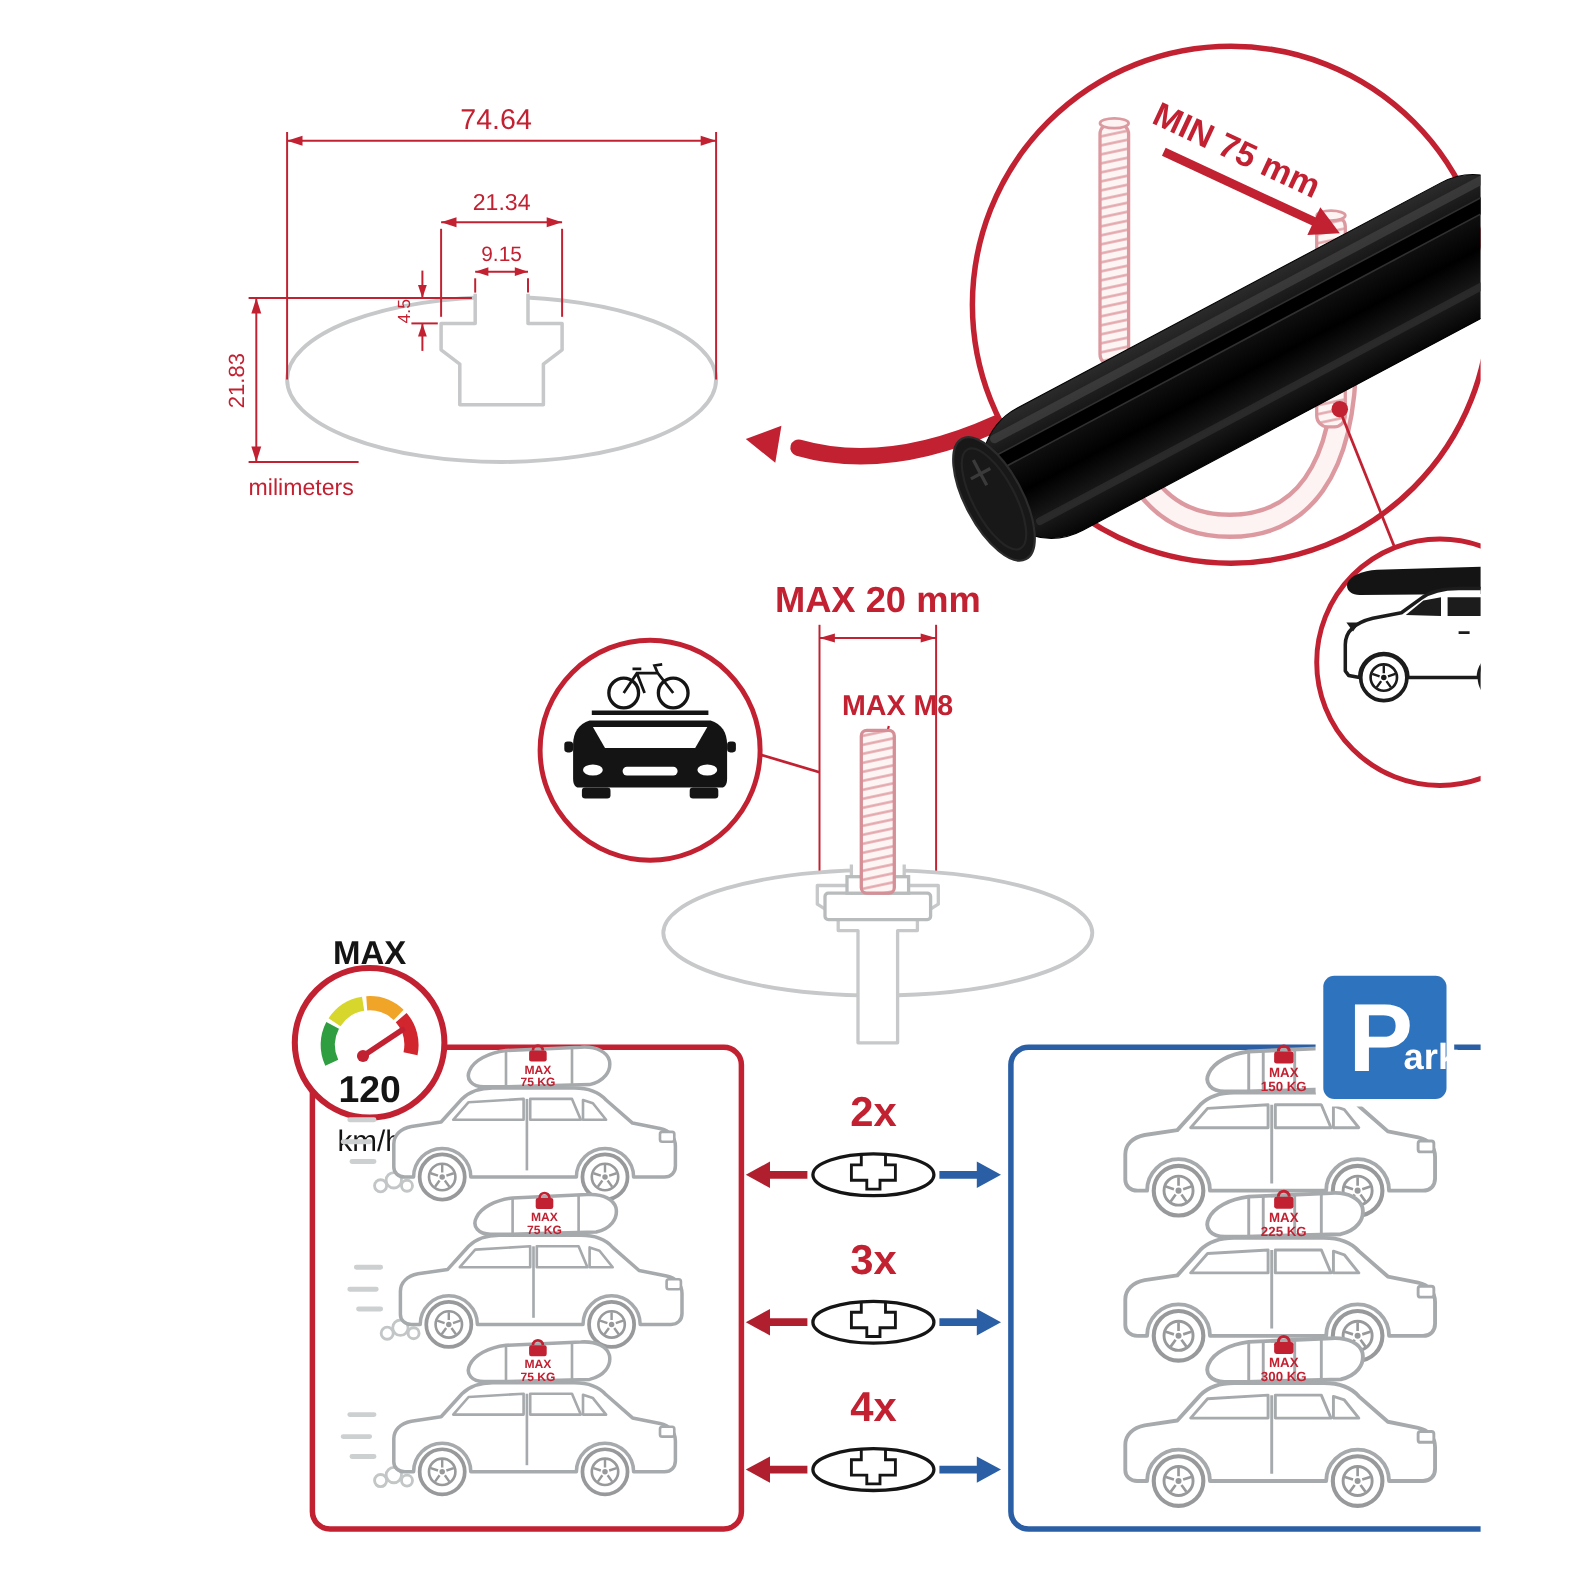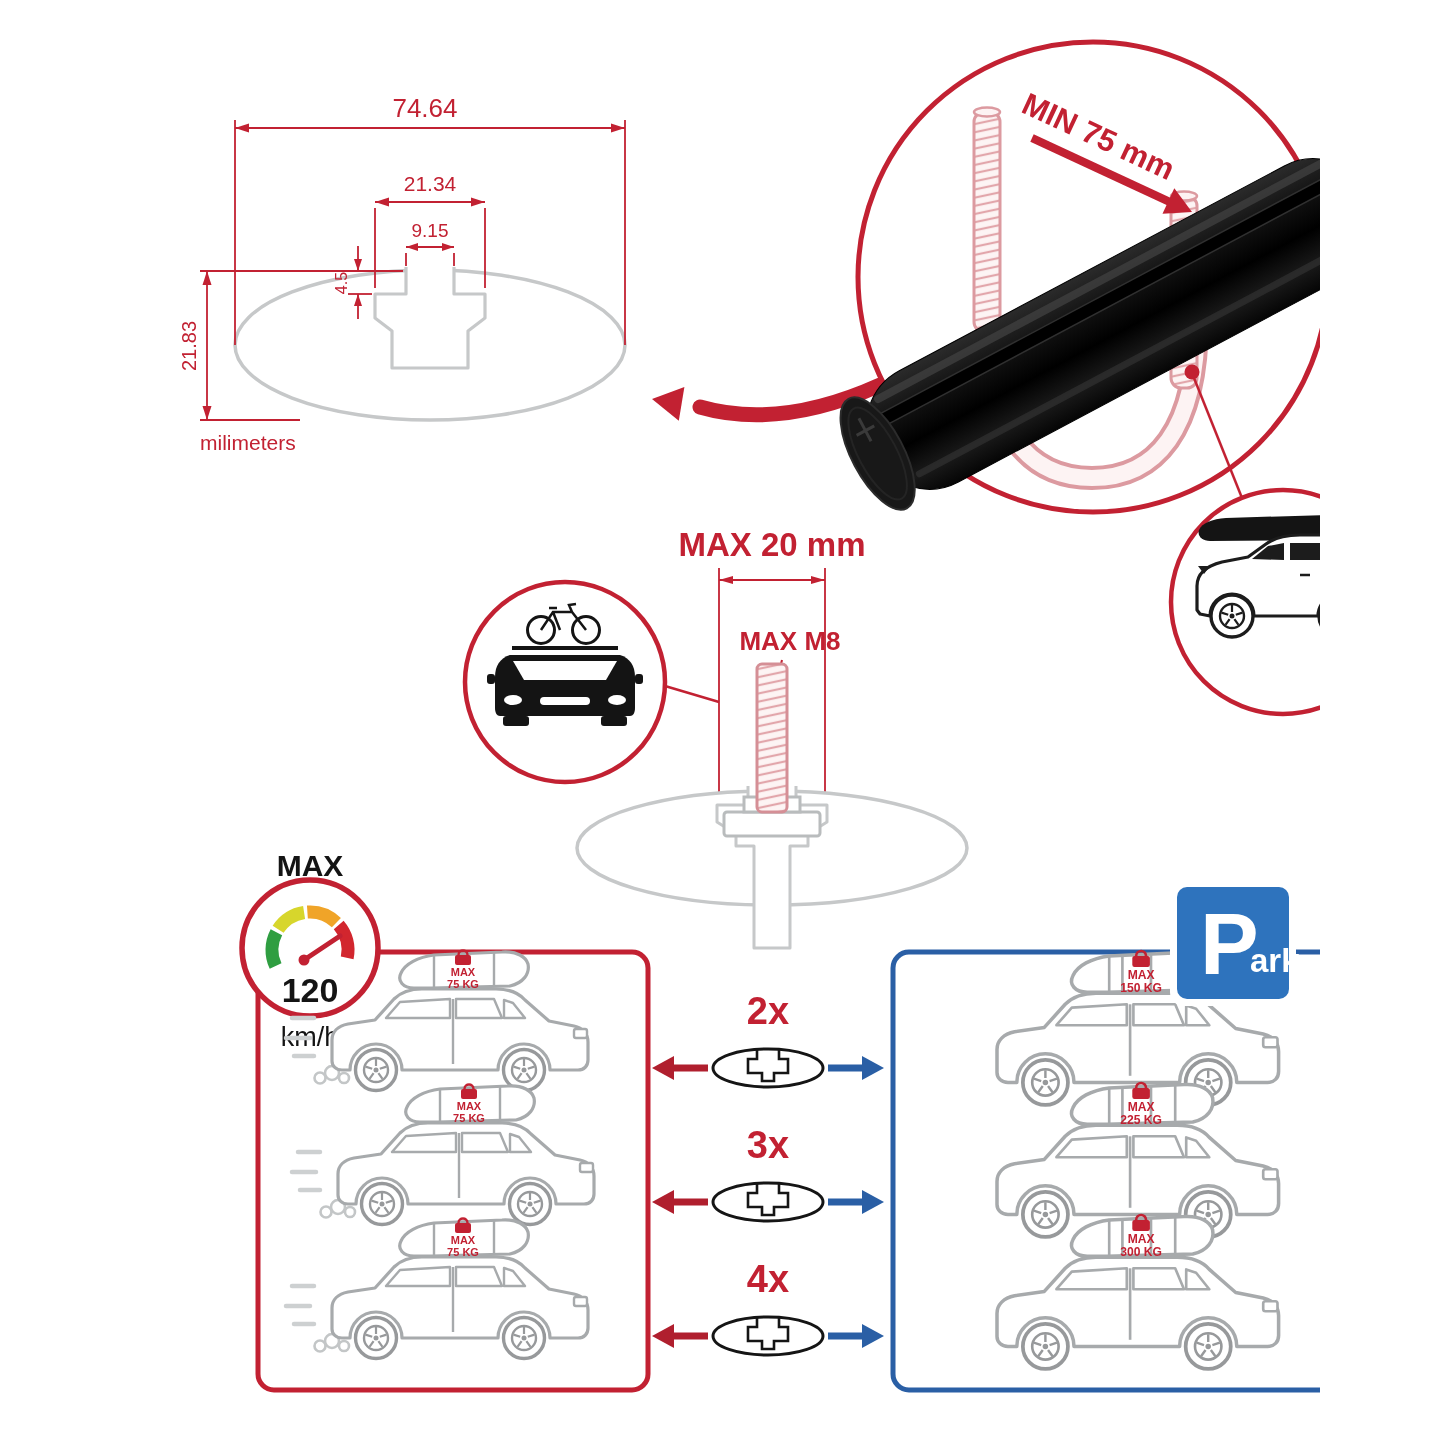--- a/index.html
+++ b/index.html
@@ -1,16 +1,16 @@
 <!DOCTYPE html>
 <html><head>
 <meta charset="utf-8">
 <style>
   html,body{margin:0;padding:0;background:#fff;}
-  .stage{position:relative;width:1320px;height:1445px;background:#fff;overflow:hidden;}
+  .stage{position:relative;width:1320px;height:1445px;background:#fff;overflow:hidden;margin-left:26px;}
   text{font-family:"Liberation Sans",sans-serif;}
   .dim line{stroke:#c22132;stroke-width:1.8;}
   .dim polygon{fill:#c22132;stroke:none;}
   .dim text{fill:#c22132;text-anchor:middle;}
   .gray-outline{fill:#fff;stroke:#c6c8c9;stroke-width:3.5;}
   .redb{fill:#c22132;font-weight:bold;text-anchor:middle;}
   .blk{fill:#141414;font-weight:bold;text-anchor:middle;}
   .carline{fill:#fff;stroke:#a7aaac;stroke-width:3.2;stroke-linejoin:round;}
   .carline2{fill:#fff;stroke:#a7aaac;stroke-width:2.4;stroke-linejoin:round;}
   .load-t{font-size:11px;fill:#c22132;font-weight:bold;text-anchor:middle;}

